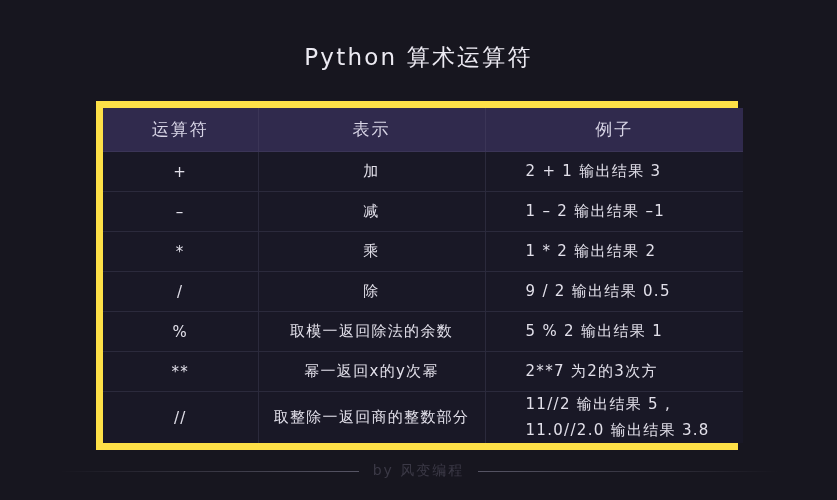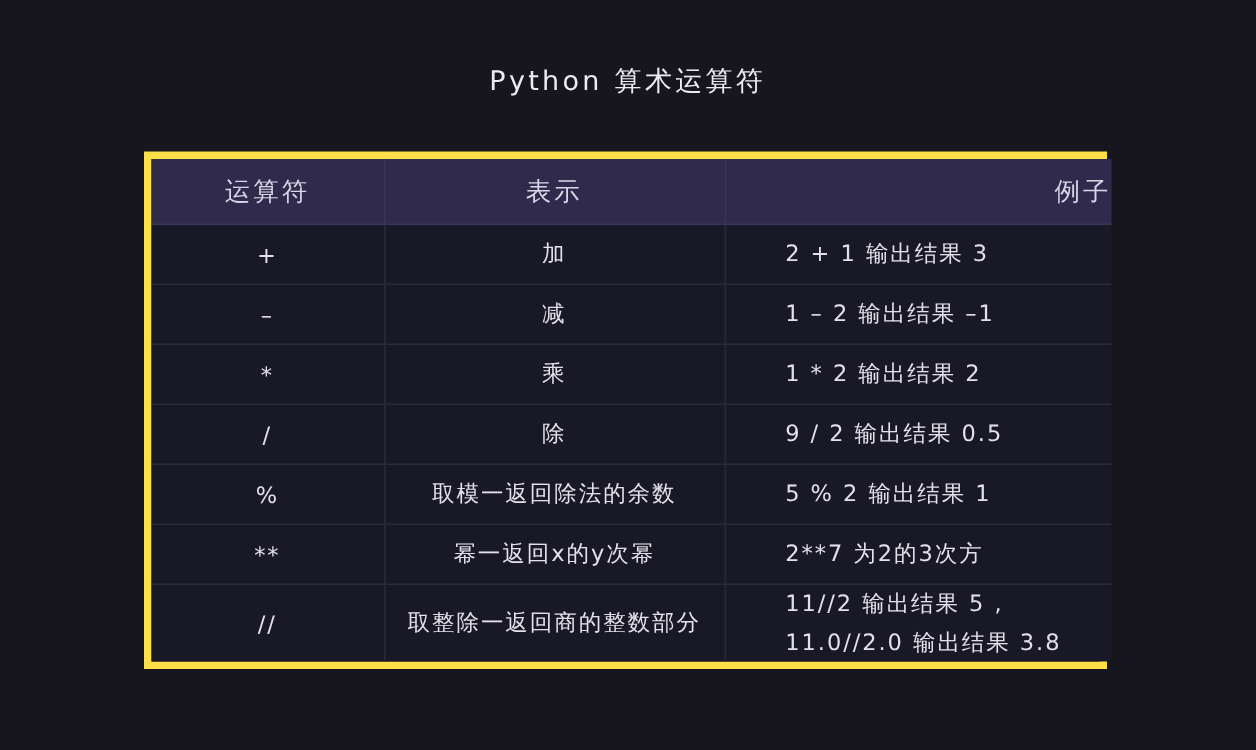--- a/index.html
+++ b/index.html
@@ -22,33 +22,33 @@
   }
 
   
   .title {
     position: absolute;
     left: 0;
     top: 42px;
     width: 837px;
     text-align: center;
     color: #eceaf2;
-    font-size: 18px;
+    font-size: 23px;
     letter-spacing: 2.2px;
     font-weight: 400;
     white-space: nowrap;
   }
 
   
   .table-wrap {
     position: absolute;
     left: 96px;
     top: 101px;
     width: 642px;
-    border: 5px solid #fde047;
+    border: 7px solid #fde047;
     box-sizing: border-box;
   }
   table.op-table {
     width: 100%;
     border-collapse: collapse;
     table-layout: fixed;
   }
   table.op-table col.c1 { width: 155px; }
   table.op-table col.c2 { width: 227px; }
   table.op-table col.c3 { width: 258px; }
@@ -59,21 +59,21 @@
     font-size: 17px;
     font-weight: 400;
     letter-spacing: 2px;
     height: 43px;
     padding: 0;
     border-right: 1px solid #3b3557;
     border-bottom: 1px solid #3b3557;
     text-align: center;
     vertical-align: middle;
   }
-  table.op-table thead th:last-child { border-right: none; text-align: right; }
+  table.op-table thead th:last-child { border-right: none; }
 
   table.op-table tbody td {
     background: #191826;
     color: #e2e0ea;
     height: 39px;
     padding: 0 0;
     border-right: 1px solid #2b2a3c;
     border-bottom: 1px solid #2b2a3c;
     vertical-align: middle;
     font-size: 15px;
@@ -202,14 +202,19 @@
           <td class="col-meaning">取整除一返回商的整数部分</td>
           <td class="col-example">
             <span class="ex-line">11//2 输出结果 5 ,</span>
             <span class="ex-line">11.0//2.0 输出结果 3.8</span>
           </td>
         </tr>
       </tbody>
     </table>
   </div>
 
+  <div class="footer">
+    <div class="rule left"></div>
+    <div class="credit">by 风变编程</div>
+    <div class="rule right"></div>
+  </div>
 
 </div>
 
 </body></html>

